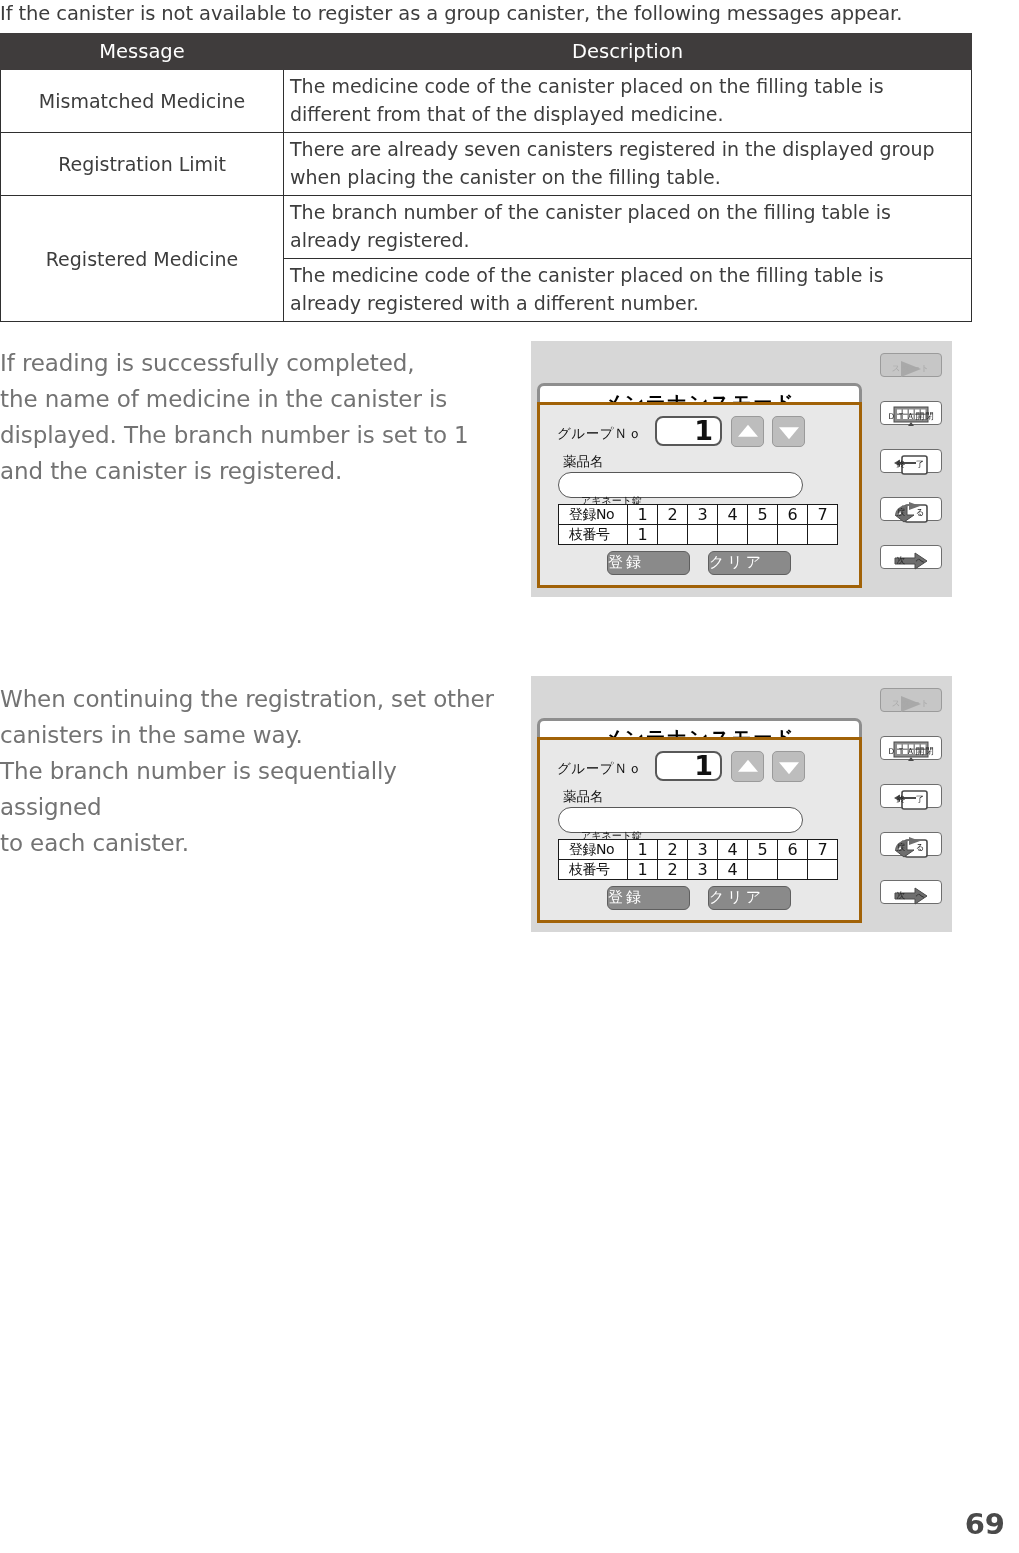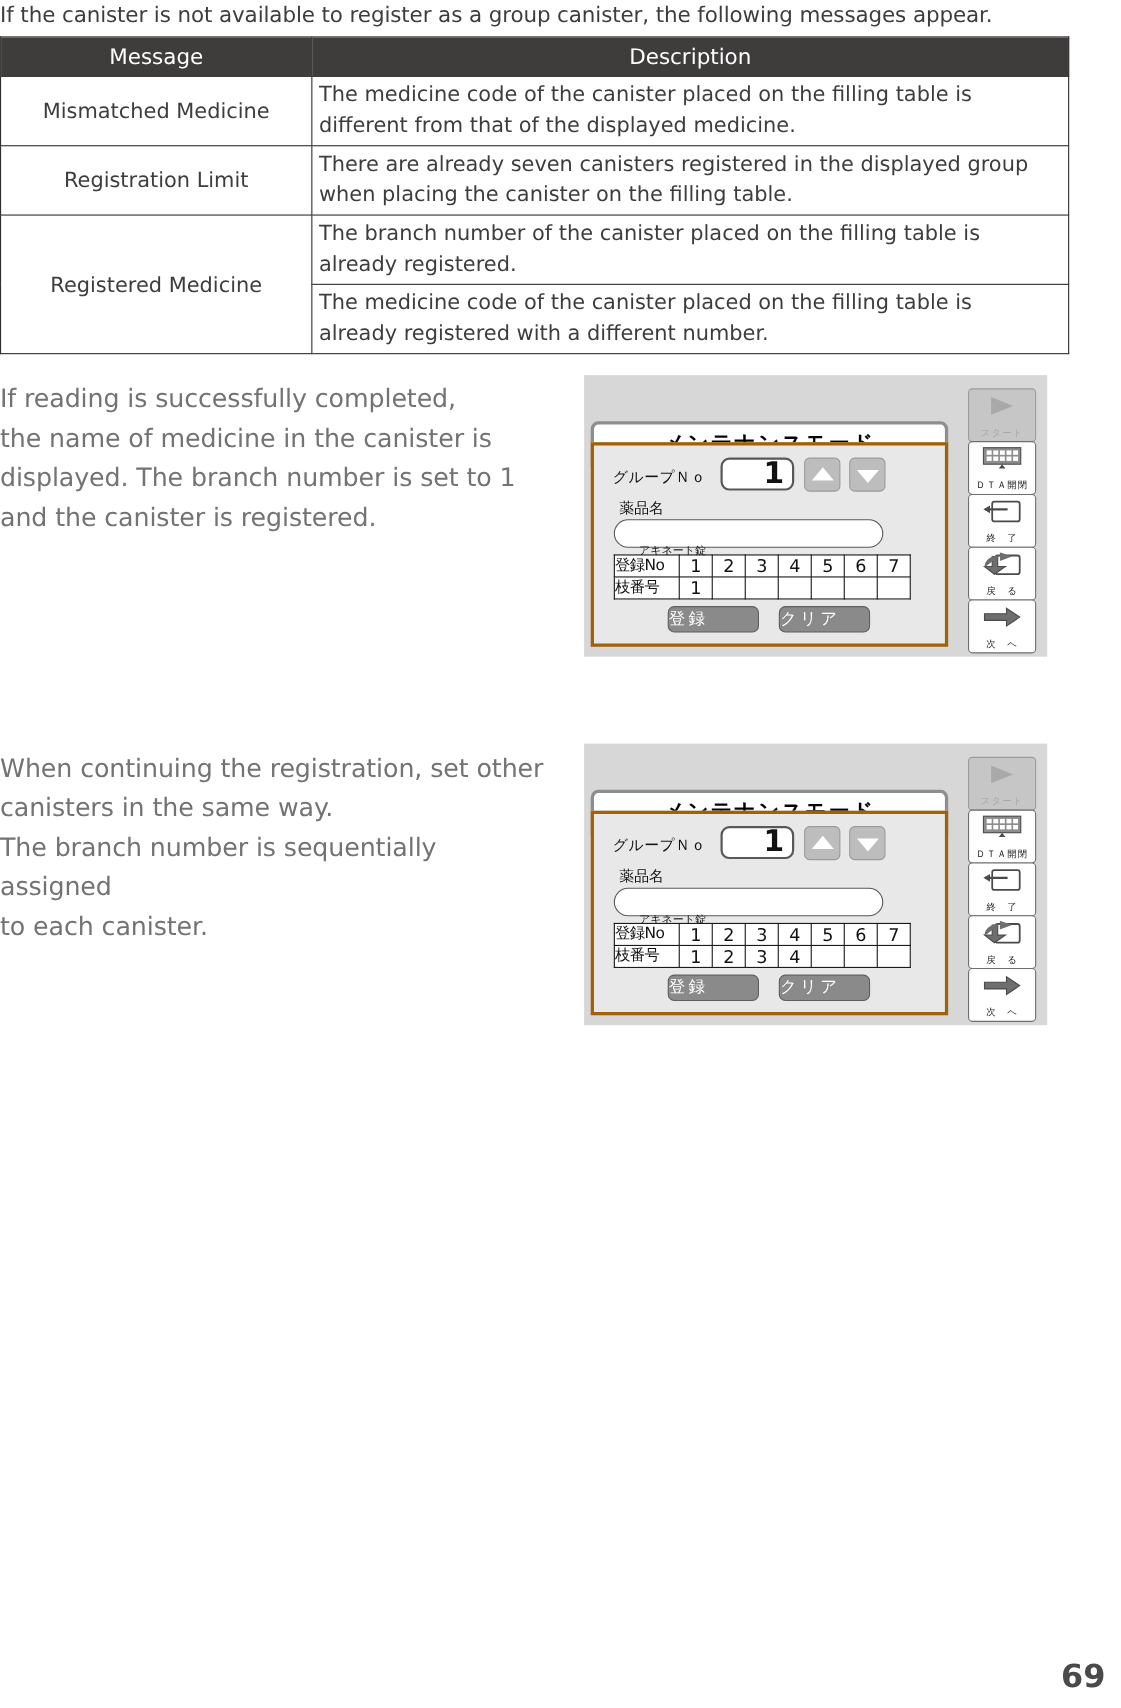--- a/index.html
+++ b/index.html
@@ -233,21 +233,21 @@
     color: #111;
     background: #ffffff;
     padding: 0;
     line-height: 19px;
   }
   .reg-table td.rowhead {
     width: 58px;
     font-size: 14px;
     letter-spacing: -0.5px;
     text-align: left;
-    padding-left: 0;
+    padding-left: 10px;
   }
   .reg-table td.cellv { width: 29px; }
 
   .act-btn {
     position: absolute;
     top: 146px;
     height: 24px;
     background: #8a8a8a;
     border: 1.5px solid #5f5f5f;
     border-radius: 6px;
@@ -265,21 +265,21 @@
     position: absolute;
     right: 2px;
     top: 8px;
     width: 80px;
     height: 242px;
   }
   .side-btn {
     position: absolute;
     left: 10px;
     width: 62px;
-    height: 49px;
+    height: 24px;
     background: #ffffff;
     border: 1.5px solid #6e6e6e;
     border-radius: 4px;
     box-sizing: border-box;
   }
   .side-btn.disabled {
     background: #c6c6c6;
     border-color: #9b9b9b;
   }
   .side-btn .sb-label {

